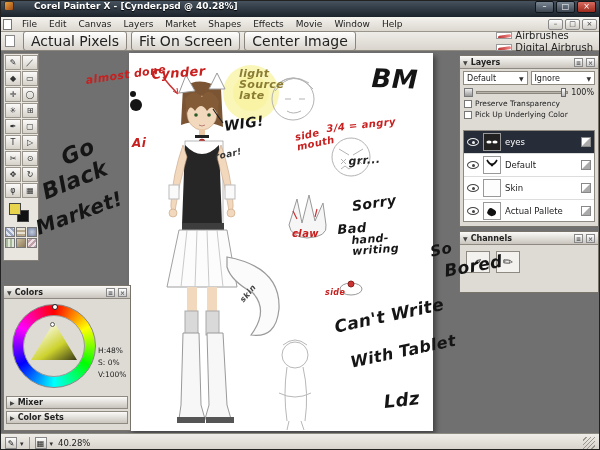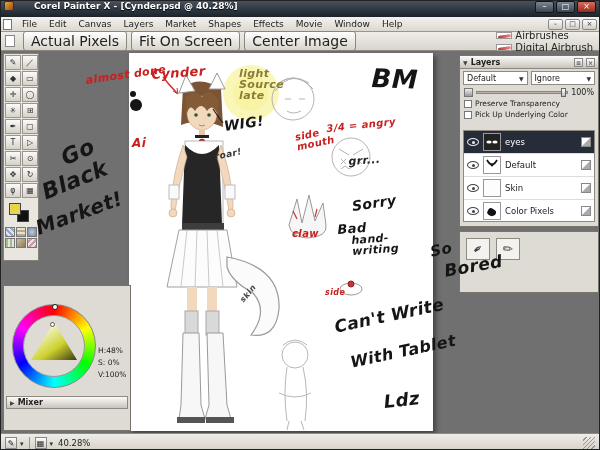--- a/index.html
+++ b/index.html
@@ -357,60 +357,78 @@
             <span class="ltype"></span>
           </div>
           <div class="lrow">
             <span class="eyecon"></span>
             <span class="lthumb">
               <svg viewBox="0 0 16 16">
                 <rect width="16" height="16" fill="#fff"></rect>
                 <path d="M3 10 Q5 3 9 6 Q14 8 11 12 Q6 15 3 10Z" fill="#111"></path>
               </svg>
             </span>
-            <span class="lname">Color Pixels</span>
+            <span class="lname">Actual Pallete</span>
             <span class="ltype"></span>
           </div>
         </div>
       <div class="lp-foot">
         <span class="fbtn">▤</span>
         <span class="fbtn">▿</span>
         <span class="fbtn">◈</span>
         <span class="fbtn">◻</span>
         <span class="fbtn">🗑</span>
       </div>
     </div>
 
     <div class="panel channels-panel">
+      <div class="phead">
+        <span class="disc"></span>
+        <span>Channels</span>
+        <span class="spacer"></span>
+        <span class="phicon">≡</span>
+        <span class="phicon">×</span>
+      </div>
       <div class="chanbody">
         <span class="chan-tile">
             <span>✒</span>
           </span>
         <span class="chan-tile">
             <span>✎</span>
           </span>
       </div>
     </div>
 
     <div class="panel colors-panel">
+      <div class="phead">
+        <span class="disc"></span>
+        <span>Colors</span>
+        <span class="spacer"></span>
+        <span class="phicon">≡</span>
+        <span class="phicon">×</span>
+      </div>
       <div class="wheelwrap">
         <div class="wheel"></div>
         <div class="wheel-inner"></div>
         <div class="tri"></div>
         <div class="ring-marker"></div>
         <div class="tri-marker"></div>
       </div>
       <div class="hsv">
         <span>H:48%</span>
         <span>S: 0%</span>
         <span>V:100%</span>
       </div>
       <div class="sectionbar mixer-bar">
         <span class="disc-r"></span>
         <span>Mixer</span>
+      </div>
+      <div class="sectionbar colorsets-bar">
+        <span class="disc-r"></span>
+        <span>Color Sets</span>
       </div>
     </div>
 
     <div class="overlay" id="overlay">
         <div class="anno" style="left: 84px; top: 24px; font-size: 11px; color: rgb(200, 31, 31); transform: rotate(-8deg);">almost done</div>
         <div class="anno" style="left: 150px; top: 17px; font-size: 13px; color: rgb(200, 31, 31); transform: rotate(-4deg);">Cynder</div>
         <div class="anno" style="left: 238px; top: 17px; font-size: 11px; color: rgb(138, 124, 51); transform: rotate(0deg);">light
 Source
 late</div>
         <div class="anno" style="left: 131px; top: 86px; font-size: 12px; color: rgb(200, 31, 31); transform: rotate(0deg);">Ai</div>

